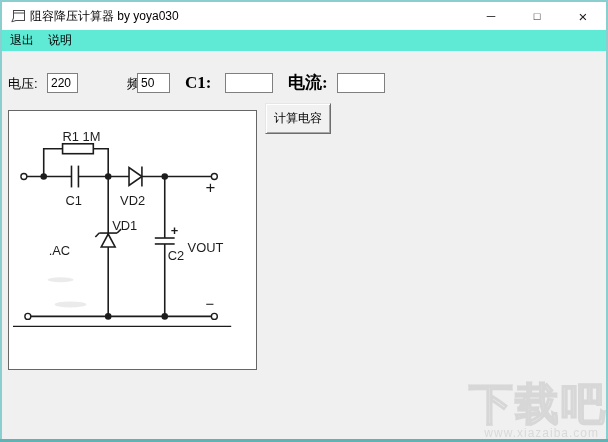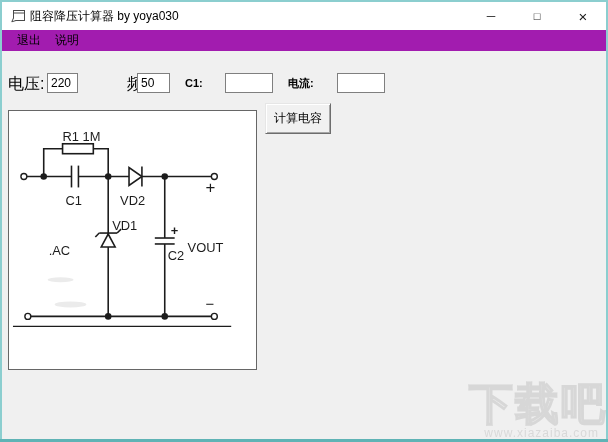--- a/index.html
+++ b/index.html
@@ -12,28 +12,28 @@
   .titlebar { position:absolute; top:0; left:0; right:0; height:28px; background:#ffffff; }
   .win-icon { position:absolute; left:9px; top:7px; width:15px; height:14px; }
   .title-text { position:absolute; left:28px; top:0; height:28px; line-height:28px; font-size:12px; color:#000; white-space:nowrap; }
   .caption-btns { position:absolute; right:0; top:0; height:28px; display:flex; }
   .cap-btn { width:46px; height:28px; display:flex; align-items:center; justify-content:center; color:#1a1a1a; cursor:default; }
   .cap-btn.min { font-size:12px; }
   .cap-btn.max { font-size:11px; }
   .cap-btn.close { font-size:15px; }
 
   
-  .menubar { position:absolute; top:28px; left:0; right:0; height:21px; background:#a21caf; display:flex; align-items:center; padding-left:8px; }
+  .menubar { position:absolute; top:28px; left:0; right:0; height:21px; background:#5eead4; display:flex; align-items:center; padding-left:1px; }
   .menu-item { font-size:12px; color:#000; padding:2px 7px; }
 
   
   .client { position:absolute; top:49px; left:0; right:0; bottom:0; background:#f0f0f0; }
 
-  .fld-label { position:absolute; font-size:16px; color:#000; height:20px; line-height:20px; white-space:nowrap; }
-  .fld-label.bold { font-weight:bold; font-size:11px; }
+  .fld-label { position:absolute; font-size:13px; color:#000; height:20px; line-height:20px; white-space:nowrap; }
+  .fld-label.bold { font-weight:bold; font-size:17px;font-family:Liberation Serif, serif; }
   .textbox { position:absolute; height:20px; background:#fff; border:1px solid #7f7f7f; font-size:12px; padding:1px 3px; font-family:"Liberation Sans","DejaVu Sans",sans-serif; color:#000; outline:none; }
 
   .btn { position:absolute; width:66px; height:31px; background:#f1f1f1;
          border:1px solid; border-color:#e6e6e6 #6d6d6d #6d6d6d #e6e6e6;
          box-shadow: inset 1px 1px 0 #ffffff, inset -1px -1px 0 #a6a6a6;
          font-size:12px; color:#000; display:flex; align-items:center; justify-content:center;
          font-family:"Liberation Sans","DejaVu Sans",sans-serif; cursor:default; }
 
   .picturebox { position:absolute; left:6px; top:108px; width:249px; height:260px; background:#ffffff; border:1px solid #666; }
   .picturebox svg { display:block; width:100%; height:100%; }

